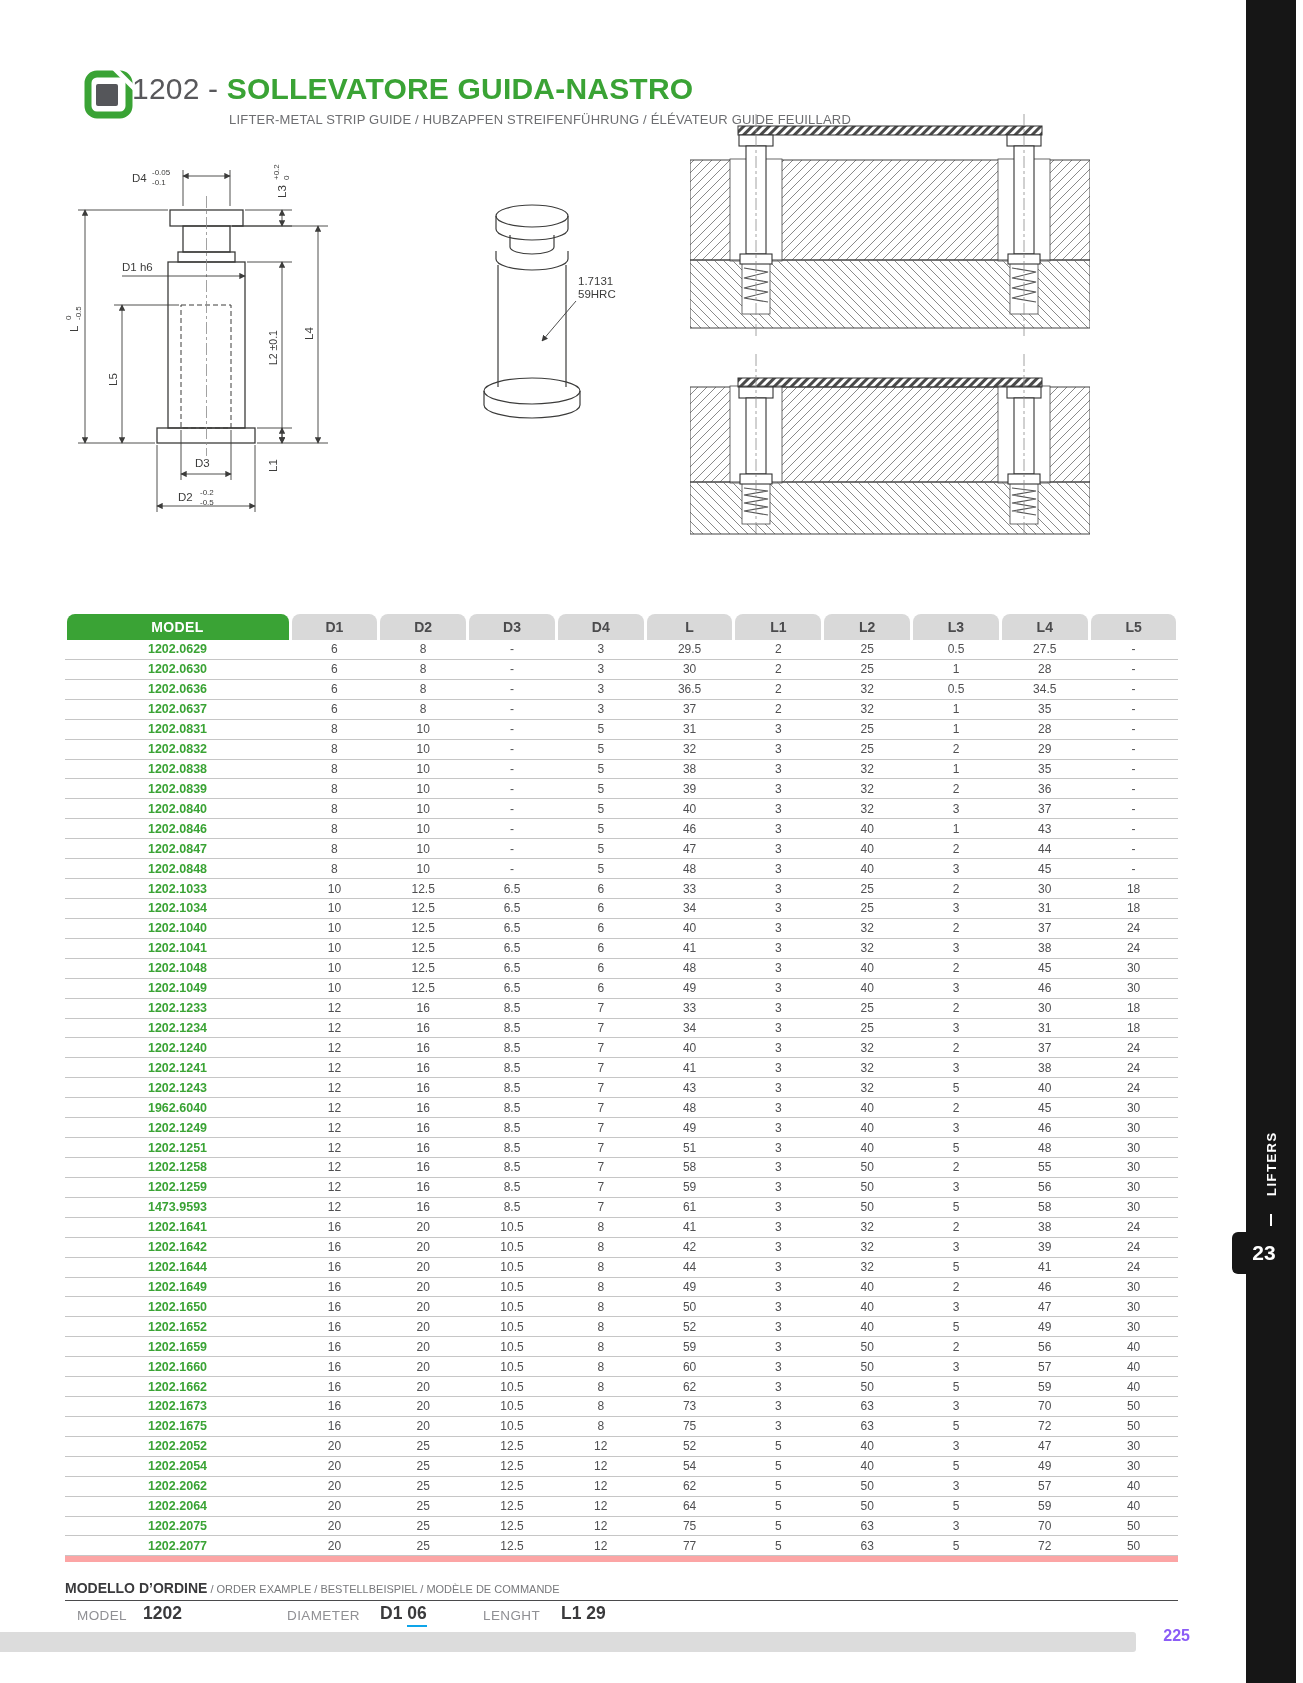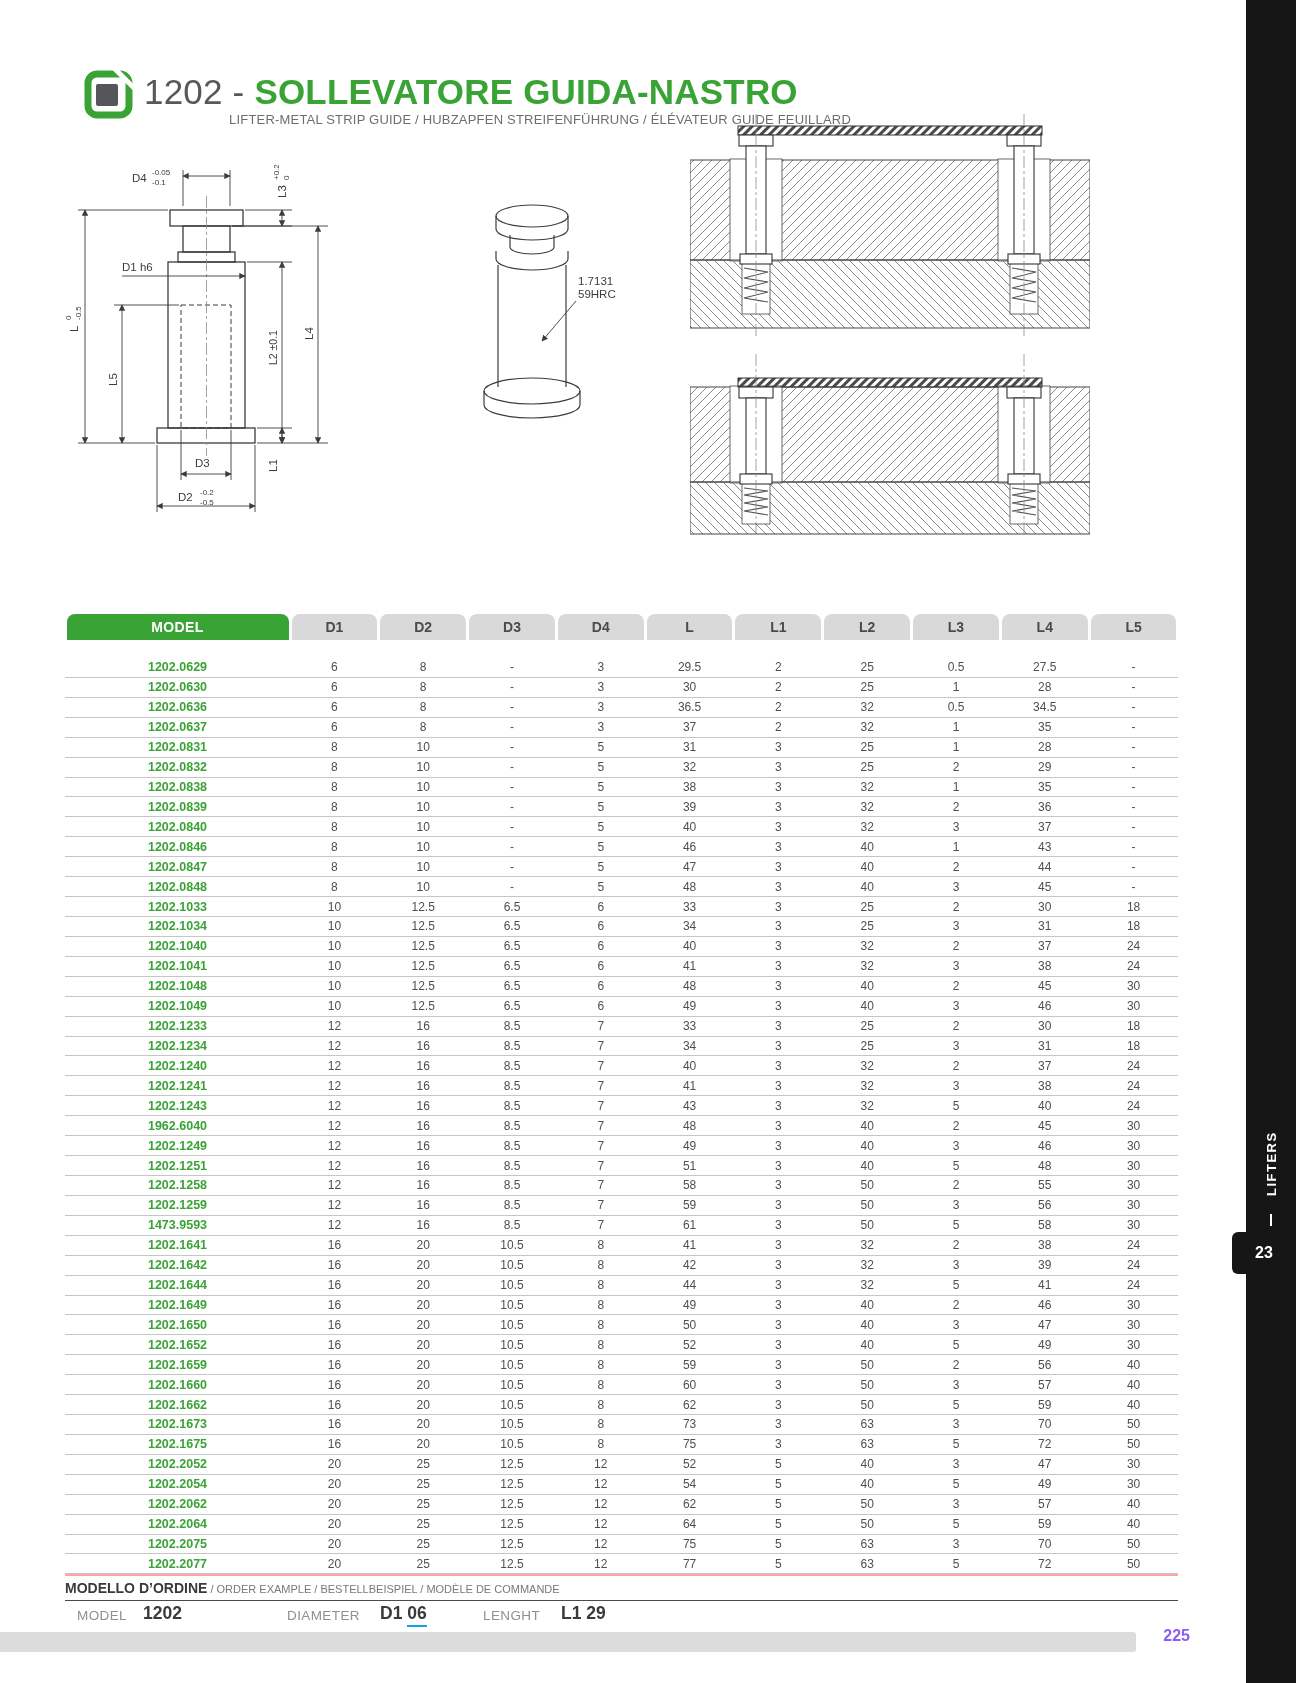--- a/index.html
+++ b/index.html
@@ -3,35 +3,35 @@
 <meta charset="utf-8">
 <style>
   html,body{margin:0;padding:0;}
   body{
     width:1303px;height:1683px;position:relative;background:#ffffff;
     font-family:"Liberation Sans", sans-serif;color:#4d4d4f;overflow:hidden;
   }
   .abs{position:absolute;}
 
   
-  .title-line{left:144px;top:72px;font-size:35px;letter-spacing:.2px;white-space:nowrap;}
+  .title-line{left:132px;top:72px;font-size:30px;letter-spacing:.2px;white-space:nowrap;}
   .title-code{color:#58585b;font-weight:400;}
   .title-main{color:#3aa335;font-weight:700;}
   .subtitle{left:229px;top:112px;font-size:13px;color:#6d6e71;letter-spacing:.2px;white-space:nowrap;}
 
   
   .size-table{left:65px;top:614px;width:1113px;}
   .thead{display:flex;height:26px;}
   .thcell{flex:1;padding:0 1.5px;box-sizing:border-box;}
   .thcell.model{flex:none;width:225px;}
   .thcell .in{height:100%;background:#d9d9d9;border-radius:8px 8px 0 0;
     display:flex;align-items:center;justify-content:center;
     font-size:14px;font-weight:700;color:#4b4b4d;}
   .thcell.model .in{background:#3aa335;color:#ffffff;letter-spacing:.4px;}
-  .tbody{margin-top:18px;border-bottom:2px solid #fca5a5;}
+  .tbody{margin-top:0;border-bottom:6px solid #fca5a5;}
   .trow{display:flex;height:19.93px;align-items:center;border-bottom:1px solid #c6c6c6;box-sizing:border-box;}
   .tcell{flex:1;text-align:center;font-size:12px;color:#4f4f51;}
   .tcell.model{flex:none;width:225px;color:#3aa335;font-weight:700;font-size:12.5px;}
 
   
   .order-heading{left:65px;top:1580px;width:1113px;font-size:14px;white-space:nowrap;}
   .order-heading .strong{font-weight:700;color:#3a3a3c;}
   .order-heading .rest{color:#77787b;font-size:11px;}
   .order-rule{left:65px;top:1600px;width:1113px;height:0;border-top:1.5px solid #4a4a4c;}
   .ofield-label{top:1608px;font-size:13.5px;color:#909094;letter-spacing:.4px;}
@@ -42,21 +42,21 @@
   .footer-bar{left:0;top:1632px;width:1136px;height:20px;background:#dcdcdc;border-radius:0 3px 3px 0;}
   .page-num{left:1070px;top:1627px;width:120px;text-align:right;font-size:16px;font-weight:700;color:#8b5cf6;}
 
   
   .side-bar{left:1246px;top:0;width:50px;height:1683px;background:#161616;}
   .side-cat{left:1246px;top:1118px;width:50px;height:92px;display:flex;align-items:center;justify-content:center;
     writing-mode:vertical-rl;transform:rotate(180deg);
     color:#ffffff;font-size:13px;font-weight:700;letter-spacing:1.5px;}
   .side-sep{left:1270px;top:1214px;width:2px;height:12px;background:#ffffff;}
   .side-tab{left:1232px;top:1232px;width:64px;height:42px;background:#161616;border-radius:6px 0 0 6px;
-    display:flex;align-items:center;justify-content:center;color:#ffffff;font-size:16px;font-weight:700;}
+    display:flex;align-items:center;justify-content:center;color:#ffffff;font-size:21px;font-weight:700;}
 
   svg text{font-family:"Liberation Sans",sans-serif;fill:#3c3c3b;}
 </style>
 </head>
 <body>
 
 <div class="abs" style="left:84px;top:70px;width:49px;height:49px;">
   <svg width="49" height="49" viewBox="0 0 49 49">
     <rect x="4" y="4" width="41" height="41" rx="9" fill="none" stroke="#3aa335" stroke-width="7"></rect>
     <line x1="29" y1="-3" x2="52" y2="20" stroke="#ffffff" stroke-width="5"></line>

